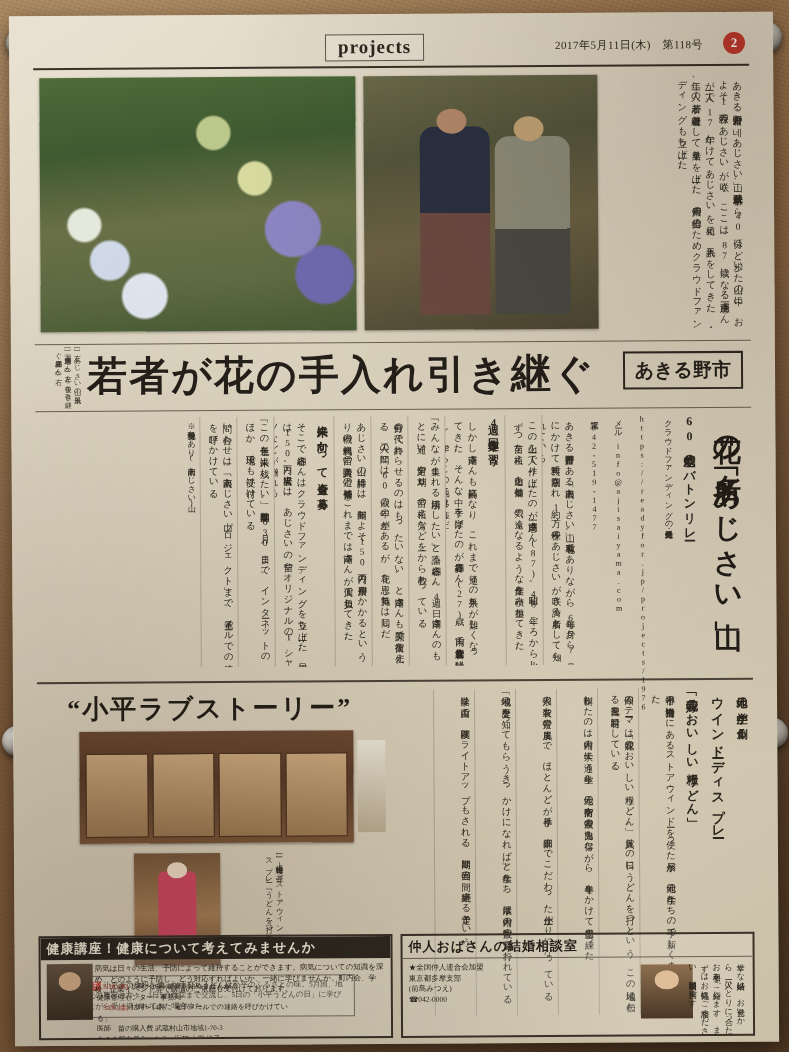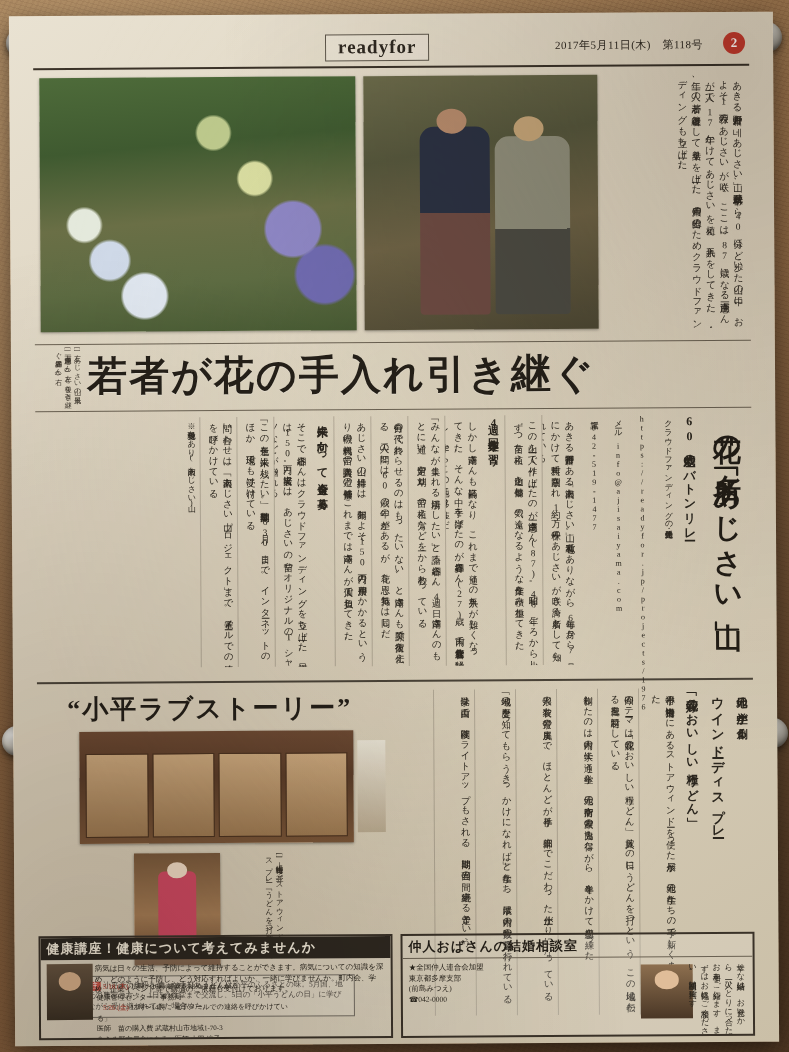--- a/index.html
+++ b/index.html
@@ -192,39 +192,40 @@
 
 <div class="pin tl"></div>
 <div class="pin tr"></div>
 <div class="pin bl"></div>
 <div class="pin br"></div>
 
 <div id="paper">
   <div class="inner">
 
     <div class="masthead">
-      <div class="logo">readyfor</div>
+      <div class="logo">projects</div>
       <div class="issue">2017年5月11日(木)　第118号</div>
       <div class="pageno">2</div>
     </div>
 
     <div class="photorow">
       <div class="photo left"></div>
       <div class="photo right">
         <div class="figA"></div>
         <div class="headA"></div>
         <div class="figB"></div>
         <div class="headB"></div>
       </div>
       <div class="lead-vert">あきる野市戸倉の「네あじさい山」、武蔵五日市駅から40分ほど歩いた山の中に、およそ1万株のあじさいが咲く。ここは、87歳になる南澤忠一さんが一人で、17年かけてあじさいを植え、手入れをしてきた。今年、一人の若者が後継者として名乗りを上げた。費用の捻出のためクラウドファンディングも立ち上げた。</div>
     </div>
 
     <div class="headband">
       <div class="caption-vert">[左]あじさい山の風景　[右]南澤忠一さん(左)と後を引き継ぐ細谷昇さん(右)</div>
       <div class="headline">若者が花の手入れ引き継ぐ</div>
+      <div class="cityTag">あきる野市</div>
     </div>
 
     <div class="bodyarea">
       <div class="vcols">
         <div class="vtitle">花の名所「あじさい山」</div>
         <div class="vsub">60歳差のバトンリレー</div>
         <div class="vsmall" style="width:20px">クラウドファンディングの受付・連絡先</div>
         <div class="vsmall" style="width:18px">https://readyfor.jp/projects/1976</div>
         <div class="vsmall" style="width:18px">メール info@ajisaiyama.com</div>
         <div class="vsmall" style="width:18px">電話 042-519-1477</div>

